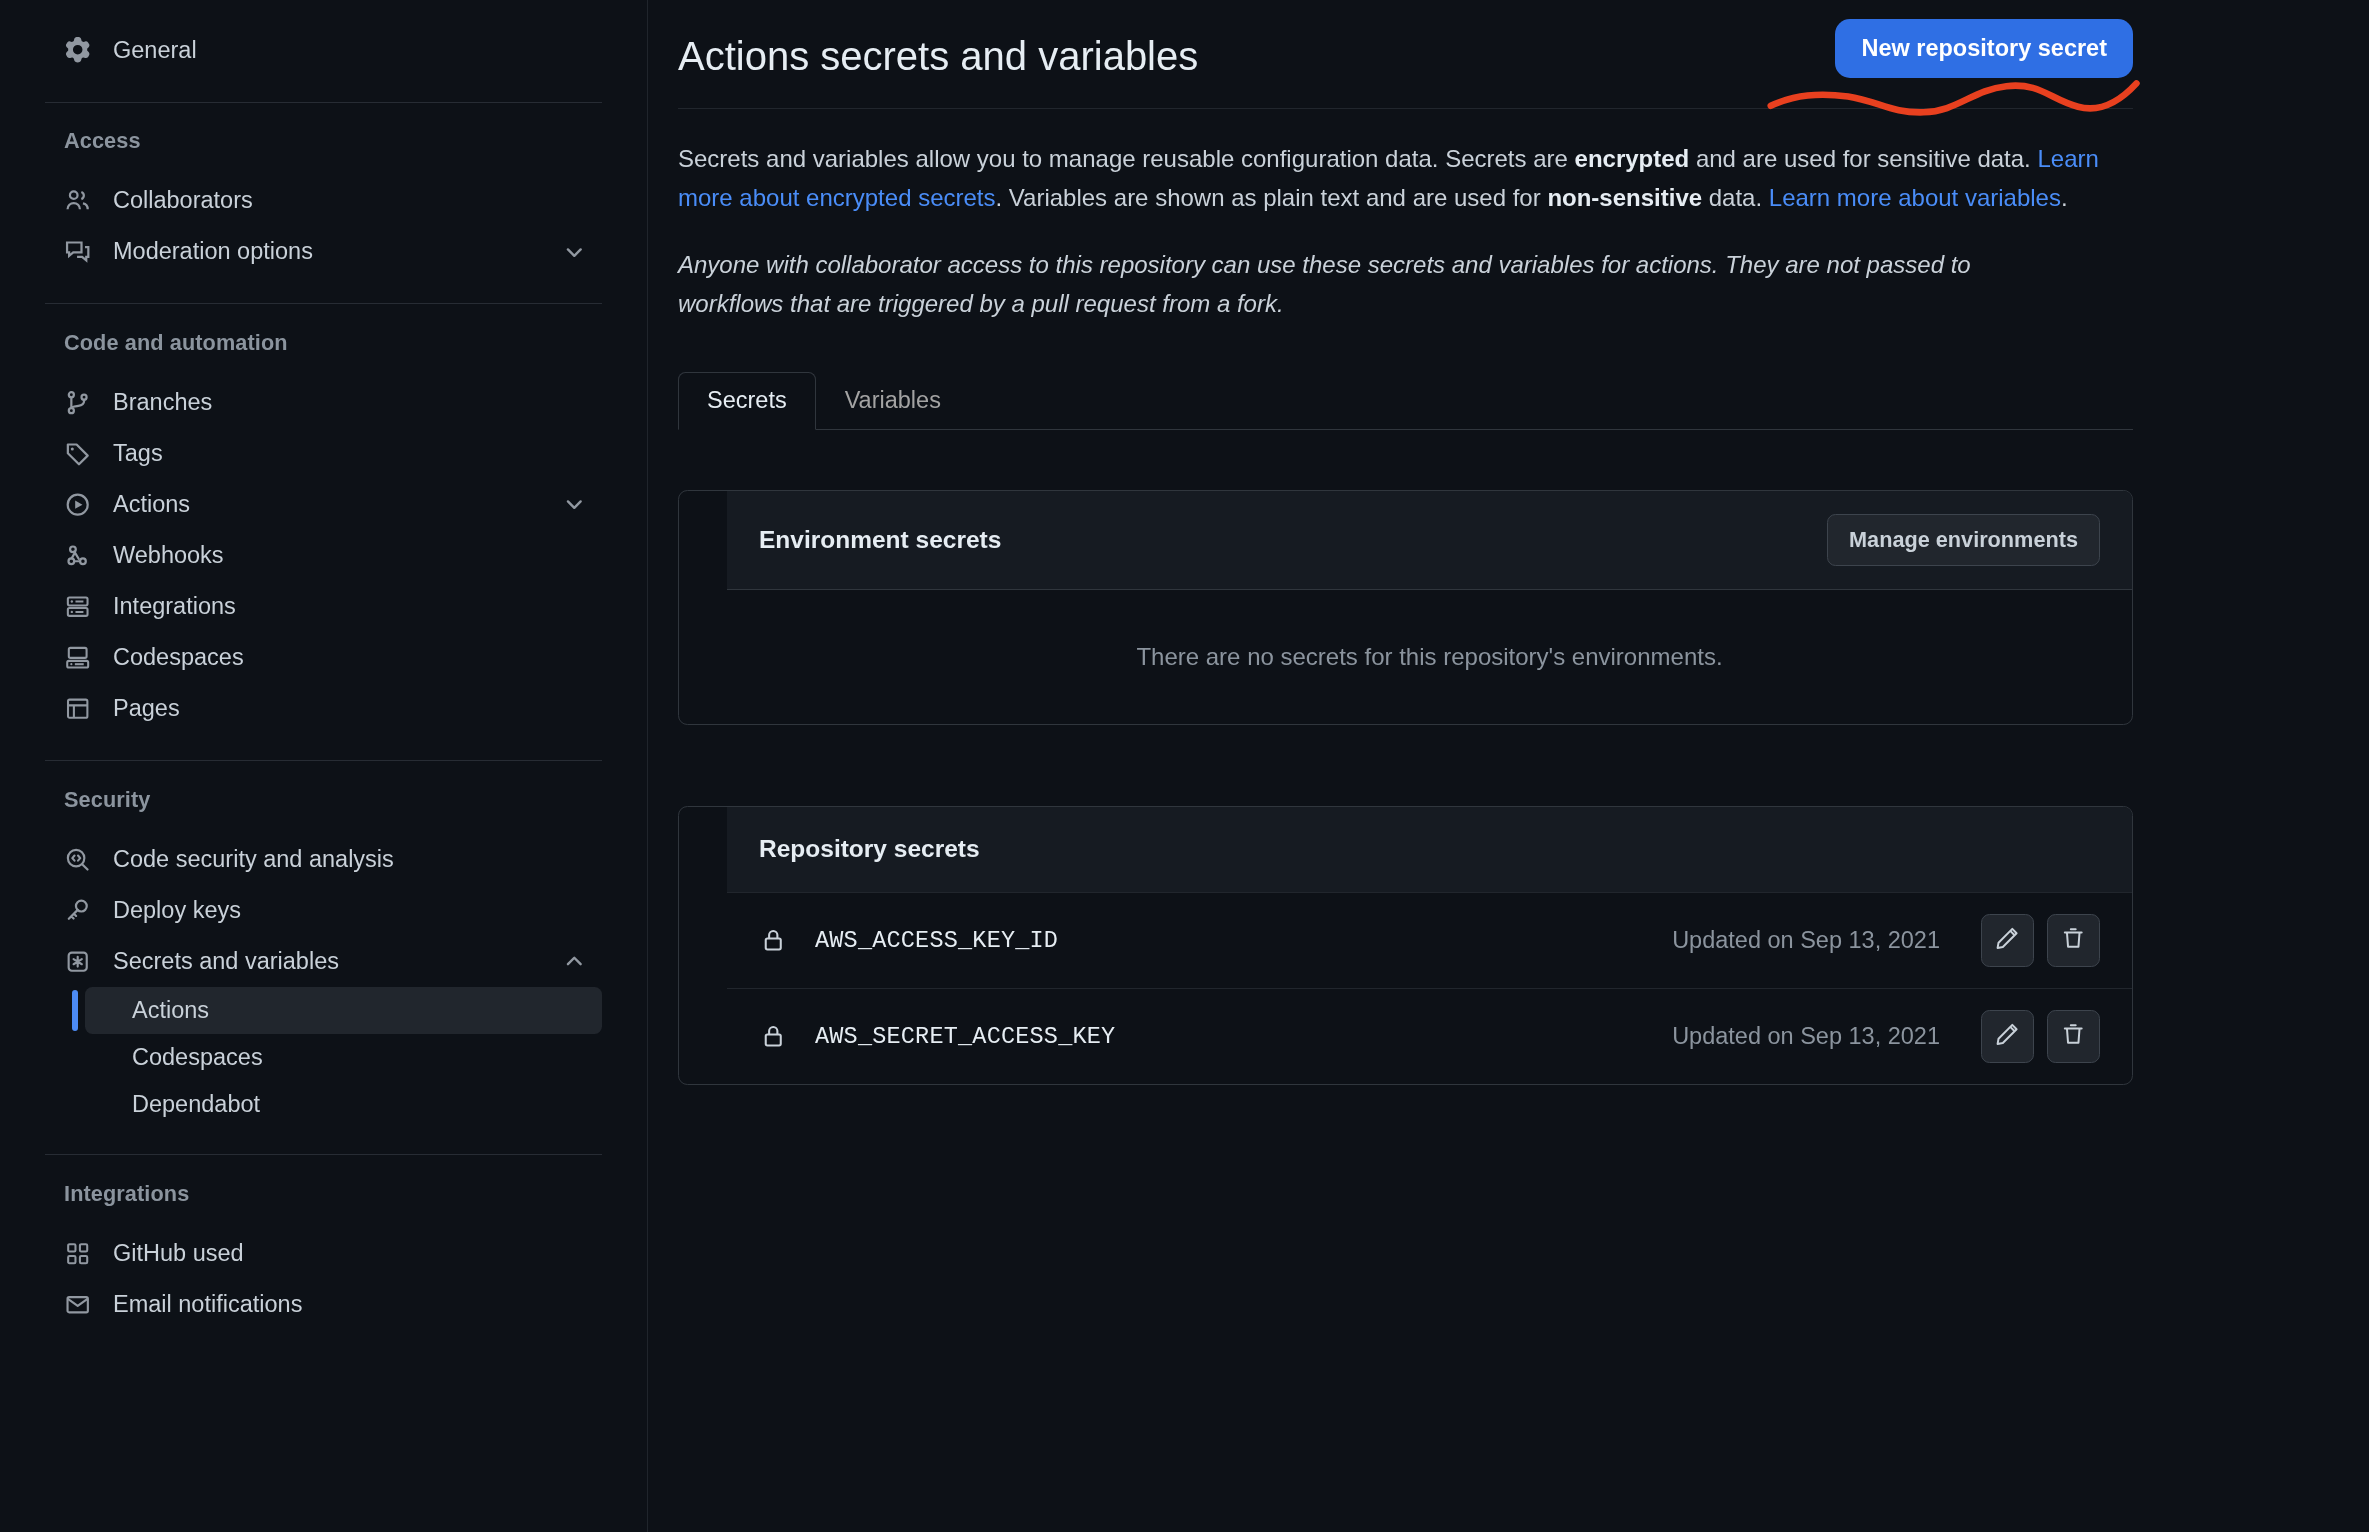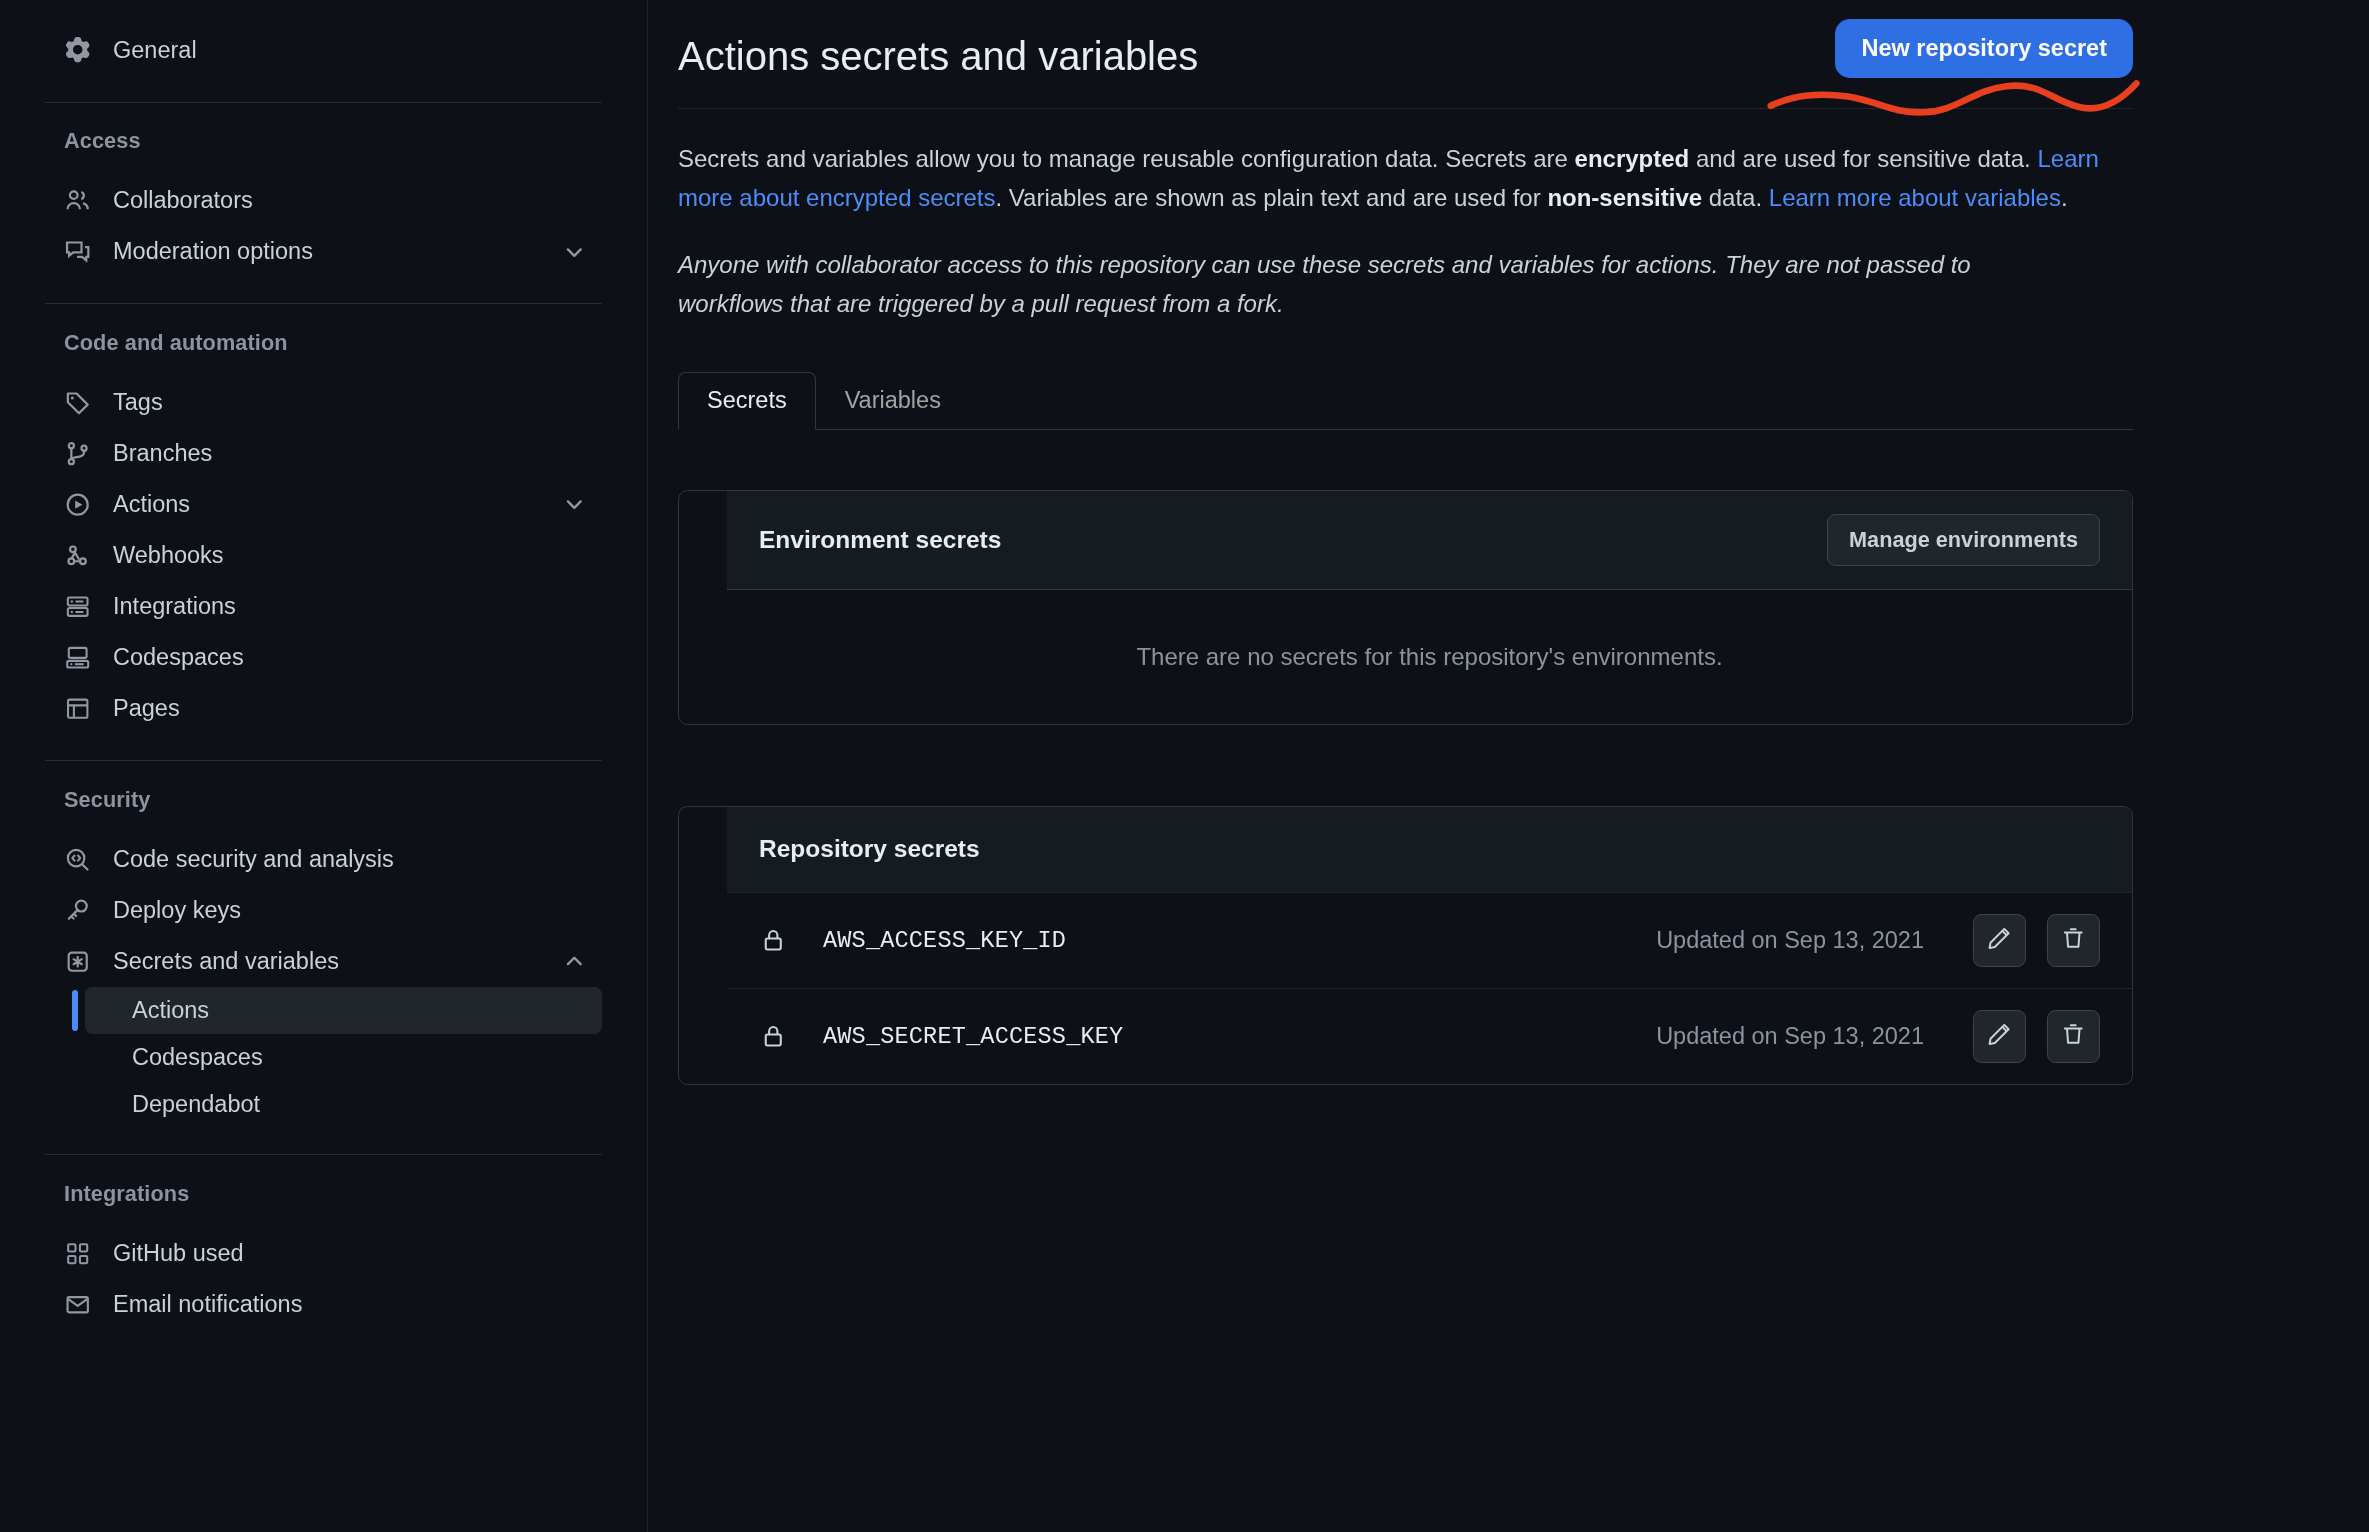--- a/index.html
+++ b/index.html
@@ -235,21 +235,20 @@
     font-size: 24px;
     border-top: 0.9px solid #30363d;
   }
 
   .secret-row {
     display: flex;
     align-items: center;
     padding: 21px 32px;
     border-top: 0.9px solid #21262d;
     min-height: 94px;
-    gap: 8px;
   }
   .secret-row .lock {
     width: 28px; min-width: 28px; height: 28px;
     color: #c9d1d9;
     margin-right: 28px;
     display: flex; align-items: center; justify-content: center;
   }
   .secret-row .lock svg { width: 24.5px; height: 24.5px; }
   .secret-name {
     flex: 1;
@@ -320,37 +319,37 @@
             <path d="M3.5 6 8 10.5 12.5 6"></path>
           </svg>
       </span>
     </div>
 
     <div class="nav-divider"></div>
 
     <div class="nav-section-title">Code and automation</div>
     <div class="nav-item">
       <span class="ico">
-        <svg viewBox="0 0 16 16" fill="none" stroke="currentColor" stroke-width="1.4" stroke-linejoin="round">
-            <path d="M1.8 7.7V2.2h5.5l7 7-5.5 5.5z"></path>
-            <circle cx="4.6" cy="5" r="0.95" fill="currentColor" stroke="none"></circle>
-          </svg>
-      </span>
-      <span class="lbl">Tags</span>
-    </div>
-    <div class="nav-item">
-      <span class="ico">
         <svg viewBox="0 0 16 16" fill="none" stroke="currentColor" stroke-width="1.4">
             <circle cx="4" cy="3" r="1.6"></circle>
             <circle cx="4" cy="13" r="1.6"></circle>
             <circle cx="12" cy="4.5" r="1.6"></circle>
             <path d="M4 4.6v6.8M12 6.1v1c0 2-1.8 2.6-3.6 2.9-1.7.3-4.4.6-4.4 1.4"></path>
           </svg>
       </span>
       <span class="lbl">Branches</span>
+    </div>
+    <div class="nav-item">
+      <span class="ico">
+        <svg viewBox="0 0 16 16" fill="none" stroke="currentColor" stroke-width="1.4" stroke-linejoin="round">
+            <path d="M1.8 7.7V2.2h5.5l7 7-5.5 5.5z"></path>
+            <circle cx="4.6" cy="5" r="0.95" fill="currentColor" stroke="none"></circle>
+          </svg>
+      </span>
+      <span class="lbl">Tags</span>
     </div>
     <div class="nav-item">
       <span class="ico">
         <svg viewBox="0 0 16 16" fill="none" stroke="currentColor" stroke-width="1.4">
             <circle cx="8" cy="8" r="6.3"></circle>
             <path d="M6.4 5.4 11 8l-4.6 2.6z" fill="currentColor" stroke="none"></path>
           </svg>
       </span>
       <span class="lbl">Actions</span>
       <span class="chev">

